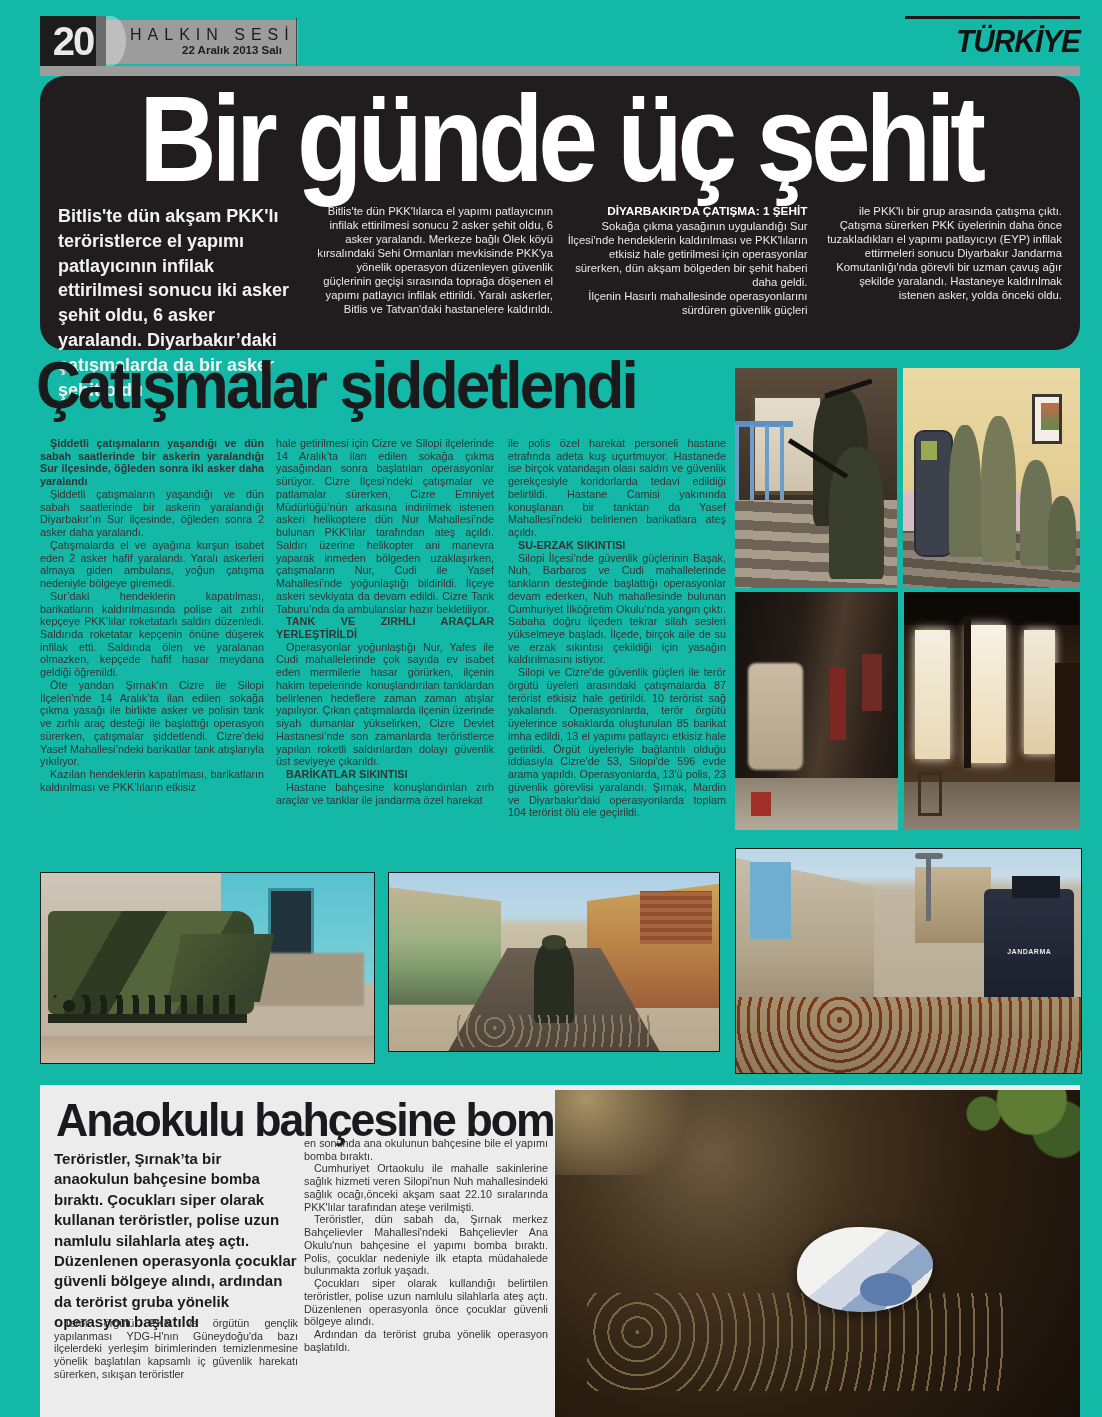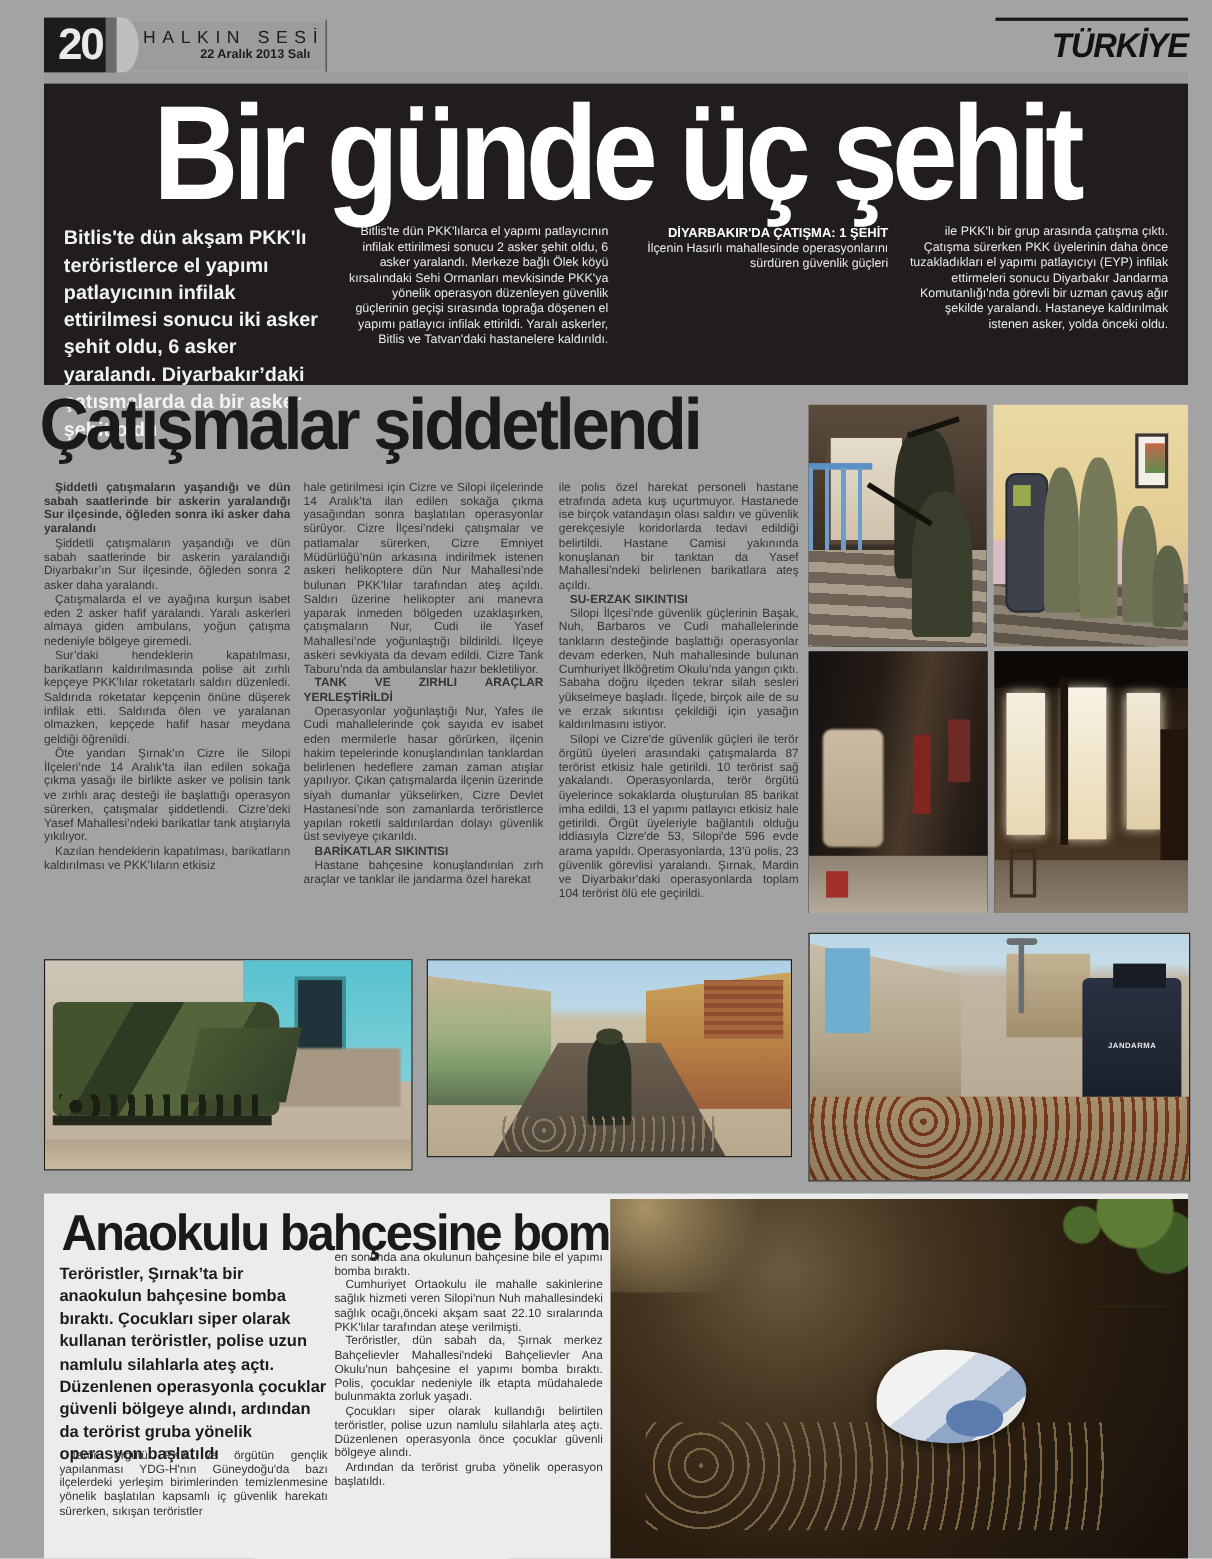--- a/index.html
+++ b/index.html
@@ -1,33 +1,33 @@
 <!DOCTYPE html>
 <html><head>
 <meta charset="utf-8">
 <style>
   html,body{margin:0;padding:0;background:#ffffff;}
-  #page{position:relative;width:1102px;height:1417px;background:#a3a3a3;overflow:hidden;
+  #page{position:relative;width:1102px;height:1417px;background:#14b8a6;overflow:hidden;
         font-family:"Liberation Sans",sans-serif;color:#2b2b2b;}
   
   .hdr-grayband{position:absolute;left:40px;top:20px;width:258px;height:44px;background:#9c9c9c;}
   .hdr-pagenum{position:absolute;left:40px;top:16px;width:66px;height:50px;background:#1c1c1c;
                color:#e9e9e9;font-size:40px;font-weight:bold;display:flex;align-items:center;justify-content:center;
                letter-spacing:-2px;}
   .hdr-paren{position:absolute;left:96px;top:16px;width:30px;height:50px;background:#fff;
              border-radius:0 50% 50% 0 / 0 50% 50% 0;opacity:.35;}
   .hdr-name{position:absolute;left:130px;top:26px;width:200px;color:#1c1c1c;font-size:16px;font-weight:normal;letter-spacing:6px;}
   .hdr-date{position:absolute;left:130px;top:44px;width:152px;color:#1c1c1c;font-size:11.5px;font-weight:bold;text-align:right;}
   .hdr-vline{position:absolute;left:296px;top:18px;width:1px;height:48px;background:#444;}
   .hdr-rule-right{position:absolute;left:905px;top:16px;width:175px;height:3px;background:#1a1a1a;}
   .hdr-section{position:absolute;right:22px;top:24px;width:200px;text-align:right;color:#121212;
                font-size:31px;font-weight:bold;font-style:italic;letter-spacing:-1px;transform:scaleX(.96);transform-origin:right;}
   .hdr-graystrip{position:absolute;left:40px;top:66px;width:1040px;height:10px;background:#9c9c9c;}
   
-  .banner{position:absolute;left:40px;top:76px;width:1040px;height:274px;background:#211d1e;}
+  .banner{position:absolute;left:40px;top:76px;width:1040px;height:274px;background:#211d1e;border-radius:25px;}
   .banner-headline{position:absolute;left:0;top:2px;width:1040px;text-align:center;color:#ffffff;
                    font-size:122px;font-weight:bold;letter-spacing:-6px;white-space:nowrap;
                    transform:scaleX(.88);transform-origin:center;line-height:1.0;}
   .banner-cols{position:absolute;left:18px;top:128px;width:1004px;height:140px;display:grid;
                grid-template-columns:1fr 1fr 1fr 1fr;column-gap:14px;}
   .banner-lead{color:#f2f2f2;font-size:18px;font-weight:bold;line-height:1.38;}
   .banner-col{color:#e9e9e9;font-size:11.3px;line-height:1.24;text-align:right;}
   .banner-col p{margin:0;}
   .banner-subhead{color:#ffffff;font-weight:bold;font-size:11.8px;margin:0 0 1px 4px;}
   
@@ -144,20 +144,21 @@
 
   <div class="banner">
     <div class="banner-headline">Bir günde üç şehit</div>
     <div class="banner-cols">
       <div class="banner-lead">Bitlis'te dün akşam PKK'lı teröristlerce el yapımı patlayıcının infilak ettirilmesi sonucu iki asker şehit oldu, 6 asker yaralandı. Diyarbakır’daki çatışmalarda da bir asker şehit oldu</div>
       <div class="banner-col">
           <p>Bitlis'te dün PKK'lılarca el yapımı patlayıcının infilak ettirilmesi sonucu 2 asker şehit oldu, 6 asker yaralandı. Merkeze bağlı Ölek köyü kırsalındaki Sehi Ormanları mevkisinde  PKK'ya yönelik operasyon düzenleyen güvenlik güçlerinin geçişi sırasında toprağa döşenen el yapımı patlayıcı infilak ettirildi. Yaralı askerler, Bitlis ve Tatvan'daki hastanelere kaldırıldı.</p>
         </div>
       <div class="banner-col">
         <p class="banner-subhead">DİYARBAKIR'DA ÇATIŞMA: 1 ŞEHİT</p>
+        <p>Sokağa çıkma yasağının uygulandığı Sur İlçesi'nde hendeklerin kaldırılması ve PKK'lıların etkisiz hale getirilmesi için operasyonlar sürerken, dün akşam bölgeden bir şehit haberi daha geldi.</p>
         <p>İlçenin Hasırlı mahallesinde operasyonlarını sürdüren güvenlik güçleri</p>
       </div>
       <div class="banner-col">
           <p>ile PKK'lı bir grup arasında çatışma çıktı. Çatışma sürerken PKK üyelerinin daha önce tuzakladıkları el yapımı patlayıcıyı (EYP) infilak ettirmeleri sonucu Diyarbakır Jandarma Komutanlığı'nda görevli bir uzman çavuş ağır şekilde yaralandı. Hastaneye kaldırılmak istenen asker, yolda önceki oldu.</p>
         </div>
     </div>
   </div>
 
   <div class="main-headline">Çatışmalar şiddetlendi</div>
 

